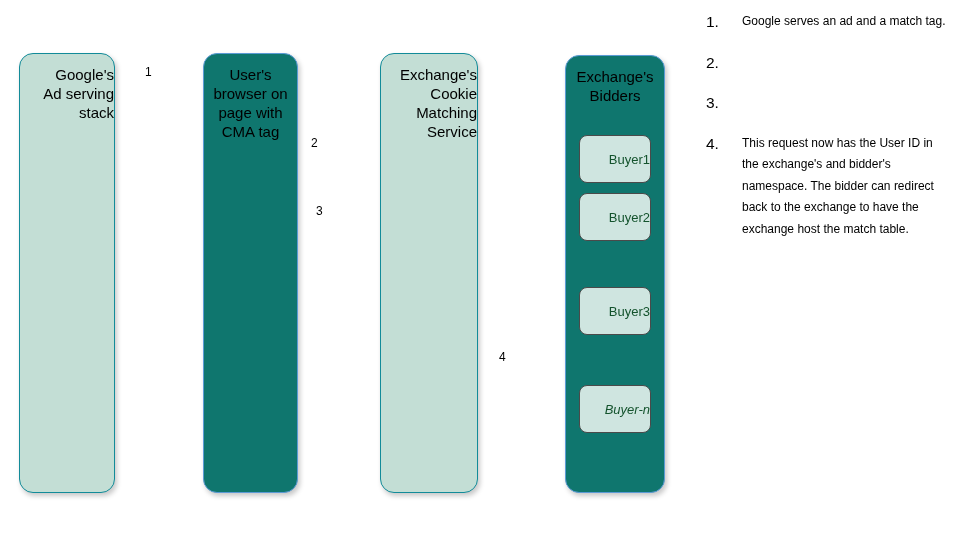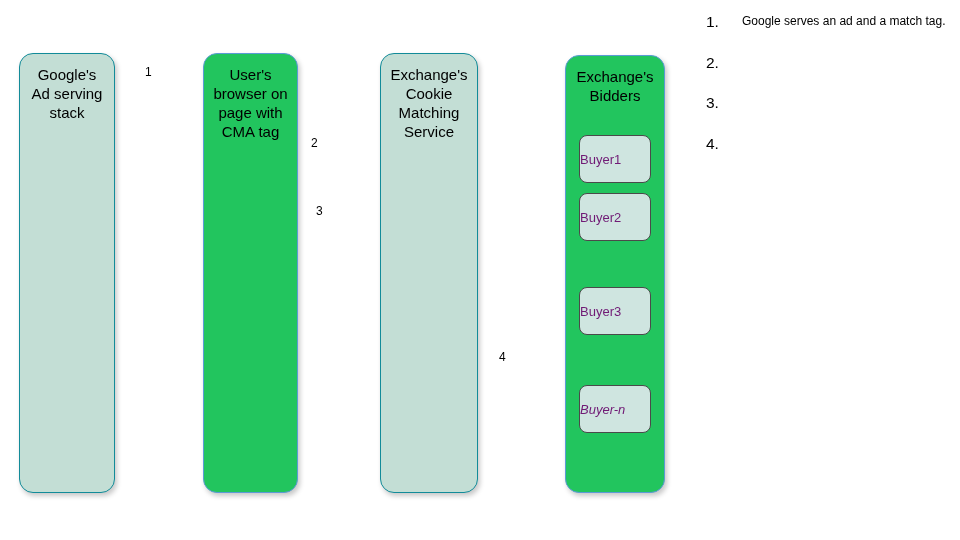--- a/index.html
+++ b/index.html
@@ -31,23 +31,24 @@
     text-align: center;
     line-height: 19px;
     font-size: 15px;
     color: #000;
     padding-top: 11px;
     box-shadow: 2px 3px 5px rgba(0,0,0,0.22);
   }
   .lane.green {
     background: #c3ded5;
     border: 1.6px solid #128b99;
+    text-align: right;
   }
   .lane.blue {
-    background: #22c55e;
+    background: #0f766e;
     border: 1.6px solid #5b9bd5;
   }
 
   #lane-google   { left: 19px;  top: 53px;  width: 96px;  height: 440px; }
   #lane-browser  { left: 203px; top: 53px;  width: 95px;  height: 440px; }
   #lane-cms      { left: 380px; top: 53px;  width: 98px;  height: 440px; }
   #lane-bidders  { left: 565px; top: 55px;  width: 100px; height: 438px; }
 
   .lane-title {
     display: block;
@@ -59,22 +60,22 @@
     position: absolute;
     box-sizing: border-box;
     left: 579px;
     width: 72px;
     height: 48px;
     background: #cfe5e0;
     border: 1.1px solid #4a4a4a;
     border-radius: 8px;
     font-size: 13px;
     line-height: 48px;
-    text-align: left;
-    color: #701a75;
+    text-align: right;
+    color: #14532d;
   }
   #buyer-1 { top: 135px; }
   #buyer-2 { top: 193px; }
   #buyer-3 { top: 251px; margin-top: 36px; }
   #buyer-n { top: 385px; font-style: italic; }
 
   
   .arrow-label {
     position: absolute;
     font-size: 12px;
@@ -178,14 +179,15 @@
     <div class="step-text">Google serves an ad and a match tag.</div>
   </div>
   <div class="step">
     <div class="step-num">2.</div>
   </div>
   <div class="step">
     <div class="step-num">3.</div>
   </div>
   <div class="step">
     <div class="step-num">4.</div>
+    <div class="step-text">This request now has the User ID in the exchange's and bidder's namespace. The bidder can redirect back to the exchange to have the exchange host the match table.</div>
   </div>
 </div>
 
 </body></html>

